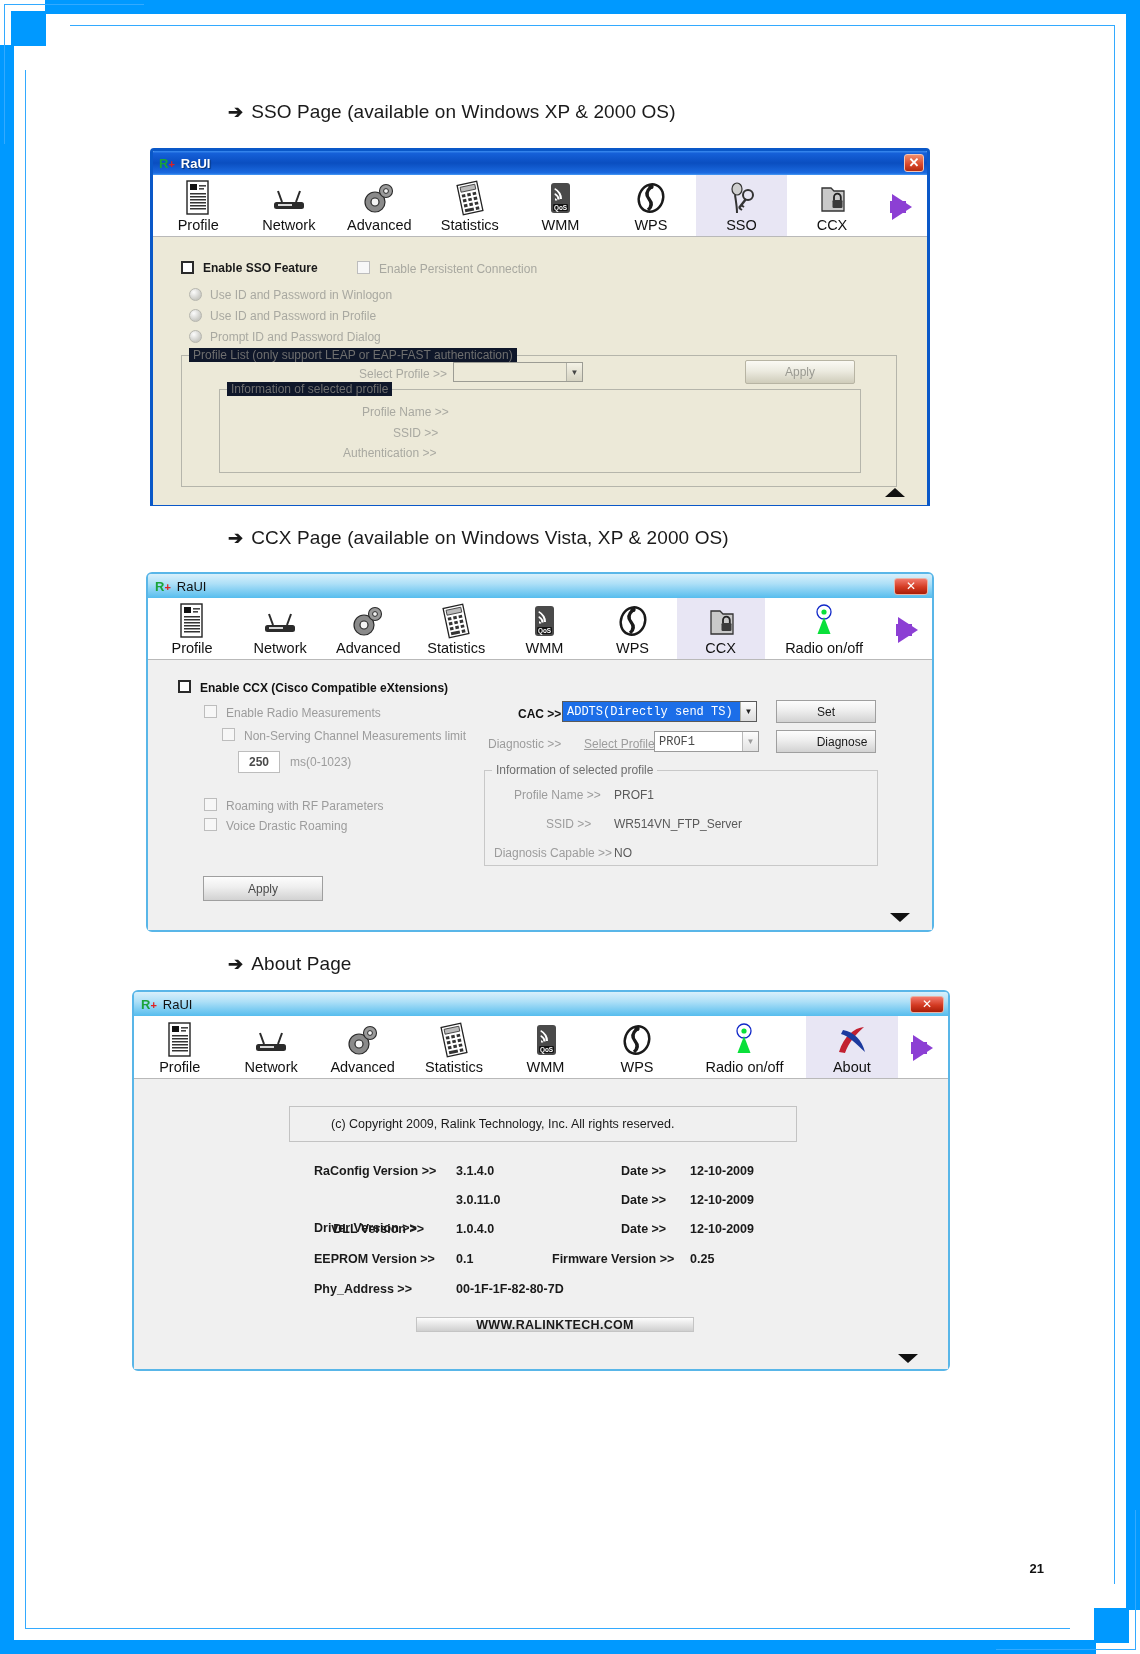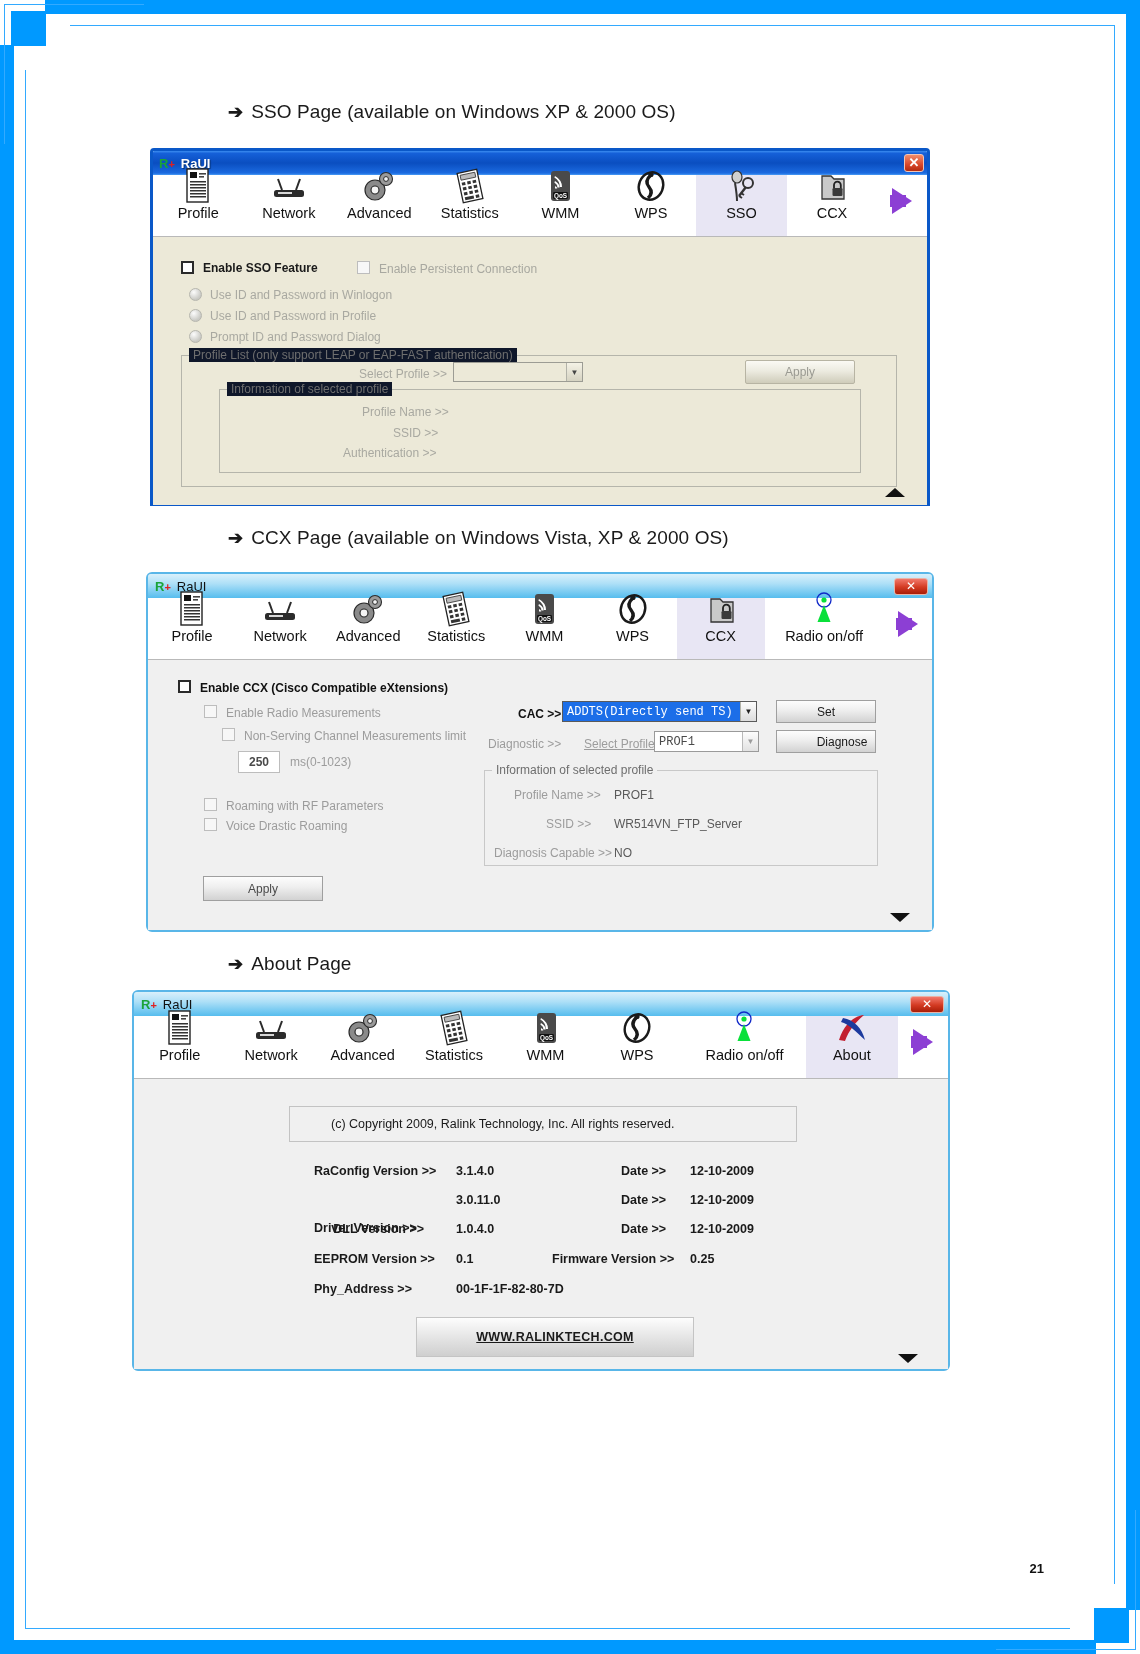--- a/index.html
+++ b/index.html
@@ -78,21 +78,21 @@
     color:#fff; font-size:12px; line-height:15px; text-align:center;
   }
 
   .ralink-logo { font-size:13px; font-weight:bold; color:#1aa33a; line-height:1; }
   .ralink-logo .plus { color:#e02020; font-size:11px; }
 
   
   .tabstrip { display:flex; background:#ffffff; border-bottom:1px solid #b9b9b9; }
   .tabstrip.xp { background:#ffffff; }
   .tab {
-    flex:1 1 0; text-align:center; padding:5px 0 15px;
+    flex:1 1 0; text-align:center; padding:5px 0 3px;
     display:flex; flex-direction:column; align-items:center; justify-content:flex-end;
     min-width:0;
   }
   .tab.wide { flex:1.35 1 0;margin-top:24px; }
   .tab.narrow { flex:0.55 1 0; }
   .tab.selected { background:#e8e6f4; }
   .tab .ticon { height:36px; display:flex; align-items:flex-end; justify-content:center; }
   .tab .tlabel { font-size:14.5px; color:#111; margin-top:1px; white-space:nowrap; }
   .tabstrip.xp .tab .tlabel { font-family:"Liberation Sans", sans-serif; }
 
@@ -710,19 +710,19 @@
     <div class="about-line" style="left:556px; top:143px;">12-10-2009</div>
 
     <div class="about-line" style="left:180px; top:173px; text-align:right; width:110px;">EEPROM Version &gt;&gt;</div>
     <div class="about-line" style="left:322px; top:173px;">0.1</div>
     <div class="about-line" style="left:418px; top:173px;">Firmware Version &gt;&gt;</div>
     <div class="about-line" style="left:556px; top:173px;">0.25</div>
 
     <div class="about-line" style="left:180px; top:203px; text-align:left; width:110px;">Phy_Address &gt;&gt;</div>
     <div class="about-line" style="left:322px; top:203px;">00-1F-1F-82-80-7D</div>
 
-    <div class="www-bar" style="left:282px; top:238px; width:278px; height:40px;text-decoration:underline;">WWW.RALINKTECH.COM</div>
+    <div class="www-bar" style="left:282px; top:238px; width:278px; height:15px;">WWW.RALINKTECH.COM</div>
 
     <div class="scroll-arrow sa-down" style="right:30px; bottom:6px;"></div>
   </div>
 </div>
 
 <div class="page-number">21</div>
 
 </body></html>

